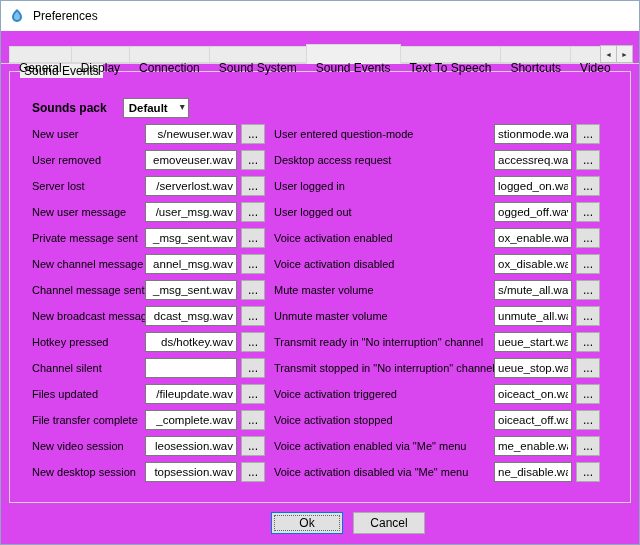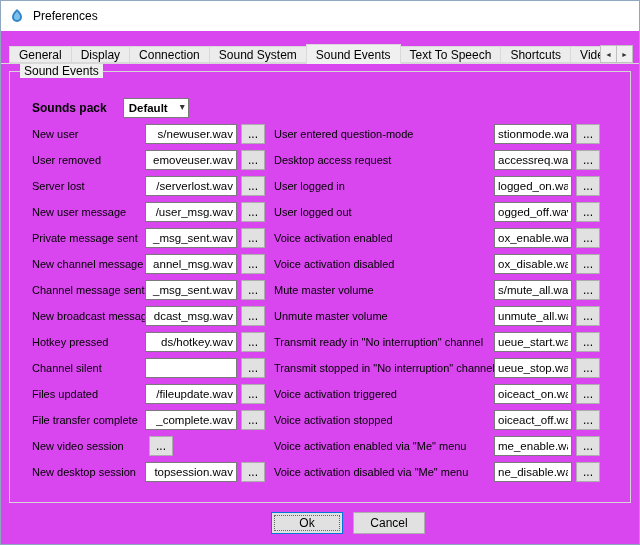--- a/index.html
+++ b/index.html
@@ -35,21 +35,21 @@
     padding-left: 8px;
     display: flex;
     align-items: flex-end;
     border-bottom: 1px solid #d9d9d9;
     z-index: 1;
   }
   .tab {
     box-sizing: border-box;
     height: 17px;
     line-height: 15px;
-    padding: 1px 9px 0;
+    padding: 14px 9px 0;
     font-size: 12px;
     background: #ececec;
     border: 1px solid #d9d9d9;
     color: #000;
     white-space: nowrap;
   }
   .tab + .tab { margin-left: -1px; }
   .tab.active {
     position: relative;
     z-index: 2;
@@ -288,20 +288,21 @@
           <input class="sinput" type="text" value="/fileupdate.wav" style="">
           <button class="browse">...</button>
         </div>
         <div class="srow">
           <span class="slabel">File transfer complete</span>
           <input class="sinput" type="text" value="_complete.wav" style="">
           <button class="browse">...</button>
         </div>
         <div class="srow">
           <span class="slabel">New video session</span>
+          <input class="sinput" type="text" value="leosession.wav" style="">
           <button class="browse">...</button>
         </div>
         <div class="srow">
           <span class="slabel">New desktop session</span>
           <input class="sinput" type="text" value="topsession.wav" style="">
           <button class="browse">...</button>
         </div>
       </div>
     <div class="col col-right">
         <div class="srow">

